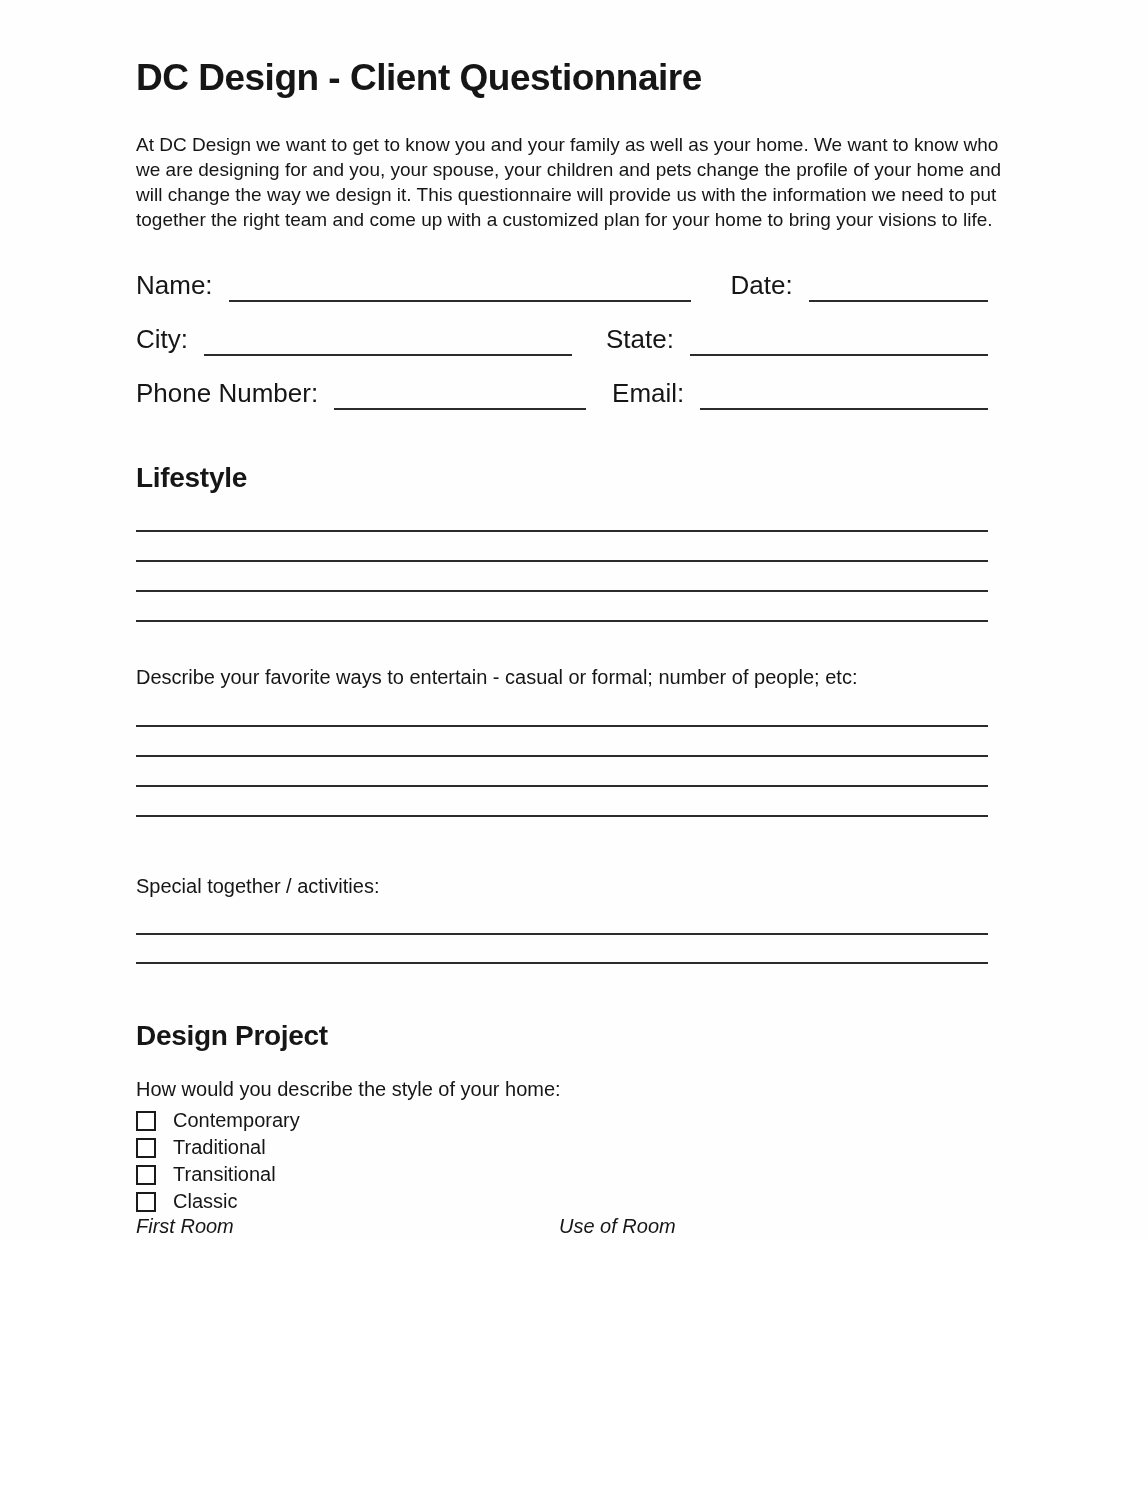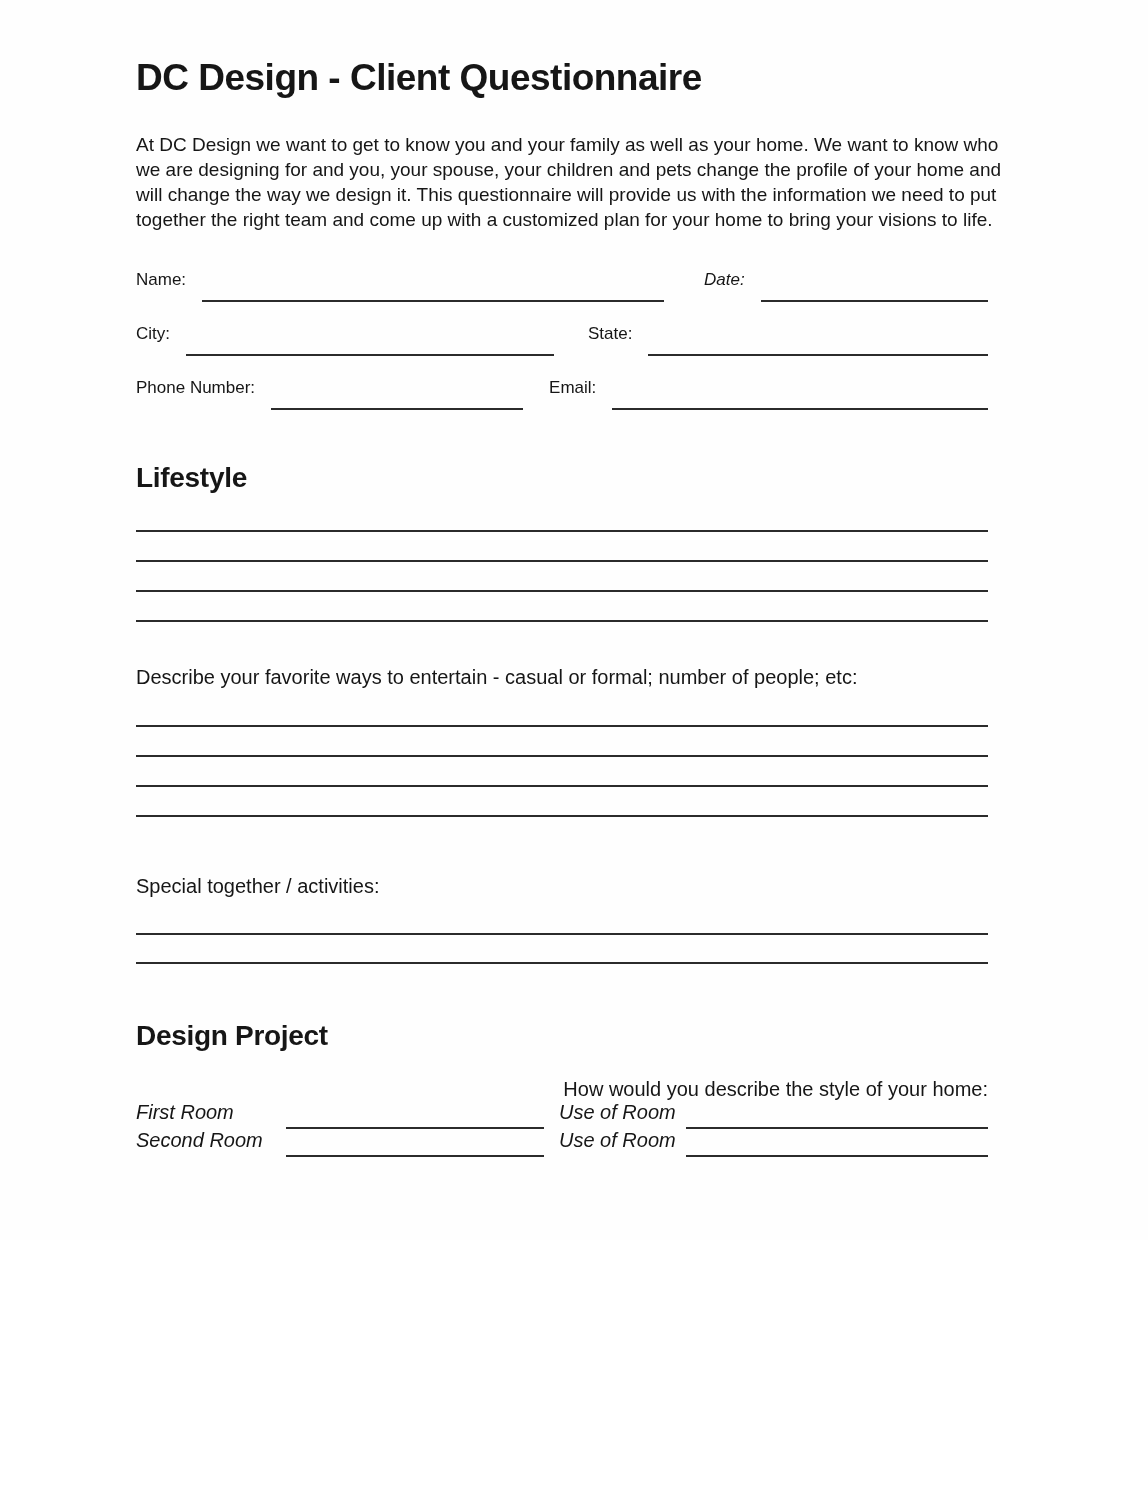--- a/index.html
+++ b/index.html
@@ -28,36 +28,36 @@
   .intro {
     font-size: 19px;
     line-height: 25px;
   }
   .intro-line { white-space: nowrap; }
 
   
   .contact-block { margin-top: 38px; }
   .field-row {
     display: flex;
-    align-items: flex-start;
+    align-items: center;
     height: 32px;
     margin-bottom: 22px;
-    font-size: 17px;
+    font-size: 26px;
     gap: 8px;
   }
   .field-label { white-space: nowrap; padding-bottom: 2px; }
   .fill-line {
     border-bottom: 2px solid #2b2b2b;
     height: 30px;
     align-self: flex-end;
   }
   .grow { flex: 1 1 auto; }
   .ml-sm { margin-left: 8px; }
   .name-line  { width: 462px; margin-left: 8px; }
-  .date-label { margin-left: 32px; font-style: italic; }
+  .date-label { margin-left: 32px; }
   .city-line  { width: 368px; margin-left: 8px; }
   .state-label{ margin-left: 26px; }
   .phone-line { width: 252px; margin-left: 8px; }
   .email-label{ margin-left: 18px; }
 
   .section-heading {
     font-size: 28px;
     font-weight: bold;
     letter-spacing: -0.3px;
     margin: 0;
@@ -72,21 +72,21 @@
   .prompt-hobbies   { margin-top: 58px; }
 
   .write-lines { margin-top: 8px; }
   .blank-line {
     height: 28px;
     border-bottom: 2px solid #2b2b2b;
   }
   .blank-line.tight { height: 27px; }
 
   .dp-heading { margin-top: 56px; }
-  .prompt-style { margin-top: 26px; text-align: right; }
+  .prompt-style { margin-top: 26px; }
 
   .checkbox-list { margin-top: 6px; }
   .checkbox-row {
     display: flex;
     align-items: center;
     height: 27px;
     font-size: 20px;
   }
   .checkbox-box {
     width: 16px;
@@ -163,20 +163,38 @@
 
   <div class="prompt prompt-hobbies">Special together / activities:</div>
   <div class="write-lines">
     <div class="blank-line tight"></div>
     <div class="blank-line tight"></div>
   </div>
 
   <h2 class="section-heading dp-heading">Design Project</h2>
 
   <div class="prompt prompt-style">How would you describe the style of your home:</div>
+  <div class="checkbox-list">
+    <div class="checkbox-row">
+      <span class="checkbox-box"></span>
+      <span>Contemporary</span>
+    </div>
+    <div class="checkbox-row">
+      <span class="checkbox-box"></span>
+      <span>Traditional</span>
+    </div>
+    <div class="checkbox-row">
+      <span class="checkbox-box"></span>
+      <span>Transitional</span>
+    </div>
+    <div class="checkbox-row">
+      <span class="checkbox-box"></span>
+      <span>Classic</span>
+    </div>
+  </div>
 
 
   <div class="room-row">
     <span class="room-label">First Room</span>
     <span class="room-line"></span>
     <span class="use-label">Use of Room</span>
     <span class="use-line"></span>
   </div>
   <div class="room-row">
     <span class="room-label">Second Room</span>

